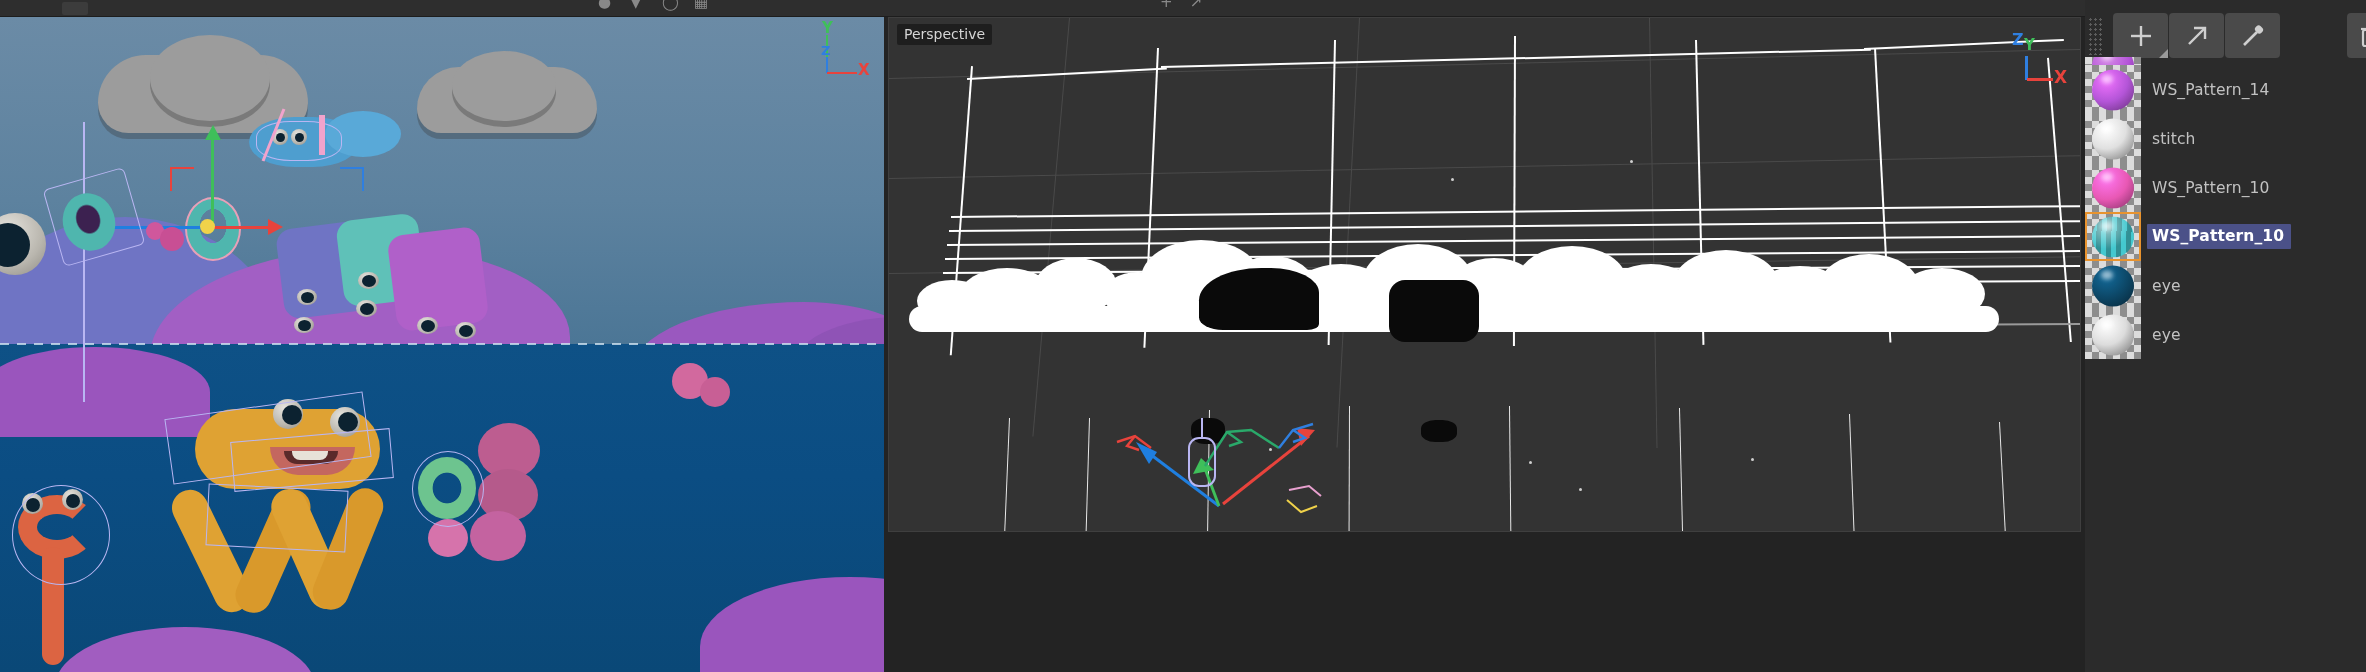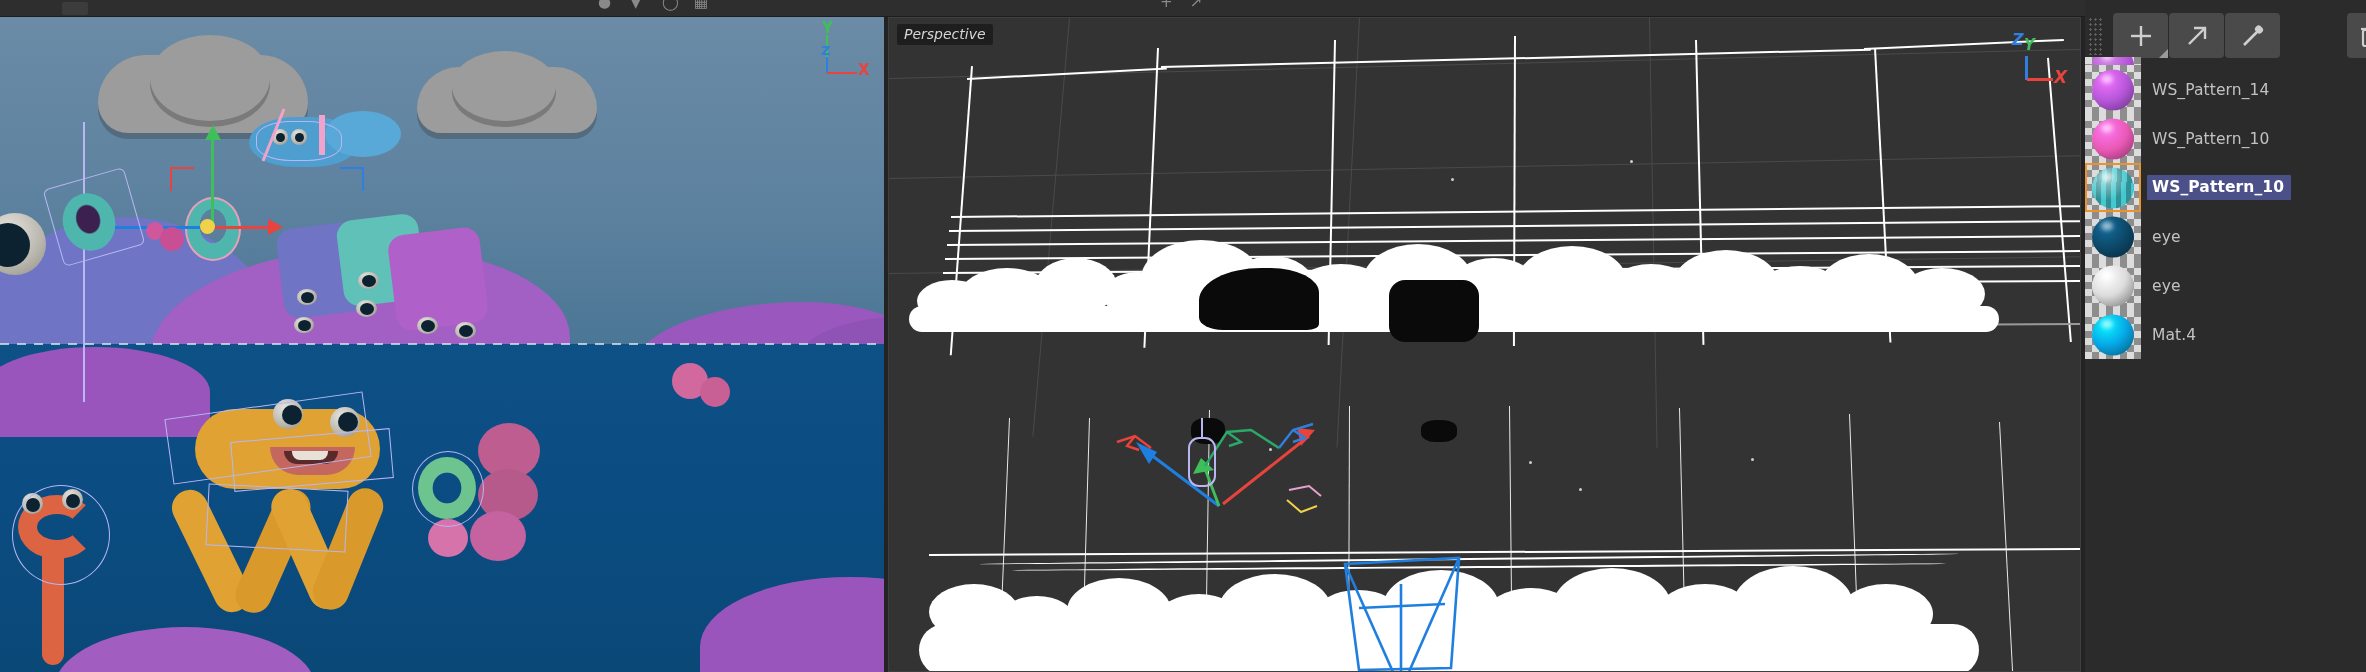--- a/index.html
+++ b/index.html
@@ -30,22 +30,22 @@
   .pupil { position:absolute; border-radius:50%; background:#0c2230; }
 
   .wire { position:absolute; border:1.3px solid #b9b6f2; background:transparent; }
 
   
   .gizmo { position:absolute; width:72px; height:66px; }
   .gz-lbl { position:absolute; font-size:15px; font-weight:600; font-family:"DejaVu Sans", sans-serif; }
   .gz-line { position:absolute; }
 
   
-  .vp-persp { position:absolute; left:888px; top:17px; width:1193px; height:655px;
-    background:#333333; overflow:hidden; border:1px solid #3f3f3f;font-style:italic; }
+  .vp-persp { position:absolute; left:888px; top:17px; width:1193px; height:515px;
+    background:#333333; overflow:hidden; border:1px solid #3f3f3f; }
   .persplabel { position:absolute; left:8px; top:6px; height:21px; padding:0 7px;
     background:rgba(24,24,24,.78); color:#d5d5d5; font-size:14px; line-height:21px; border-radius:2px; }
   .gline { position:absolute; background:#ffffff; transform-origin:0 0; }
   .gline.dim { background:#4a4a4a; }
   .cloudw { position:absolute; background:#ffffff; border-radius:50%; }
   .clip-black { position:absolute; background:#0a0a0a; }
   .dotw { position:absolute; background:#cfcfcf; border-radius:50%; }
 
   .arrowsvg { position:absolute; left:0; top:0; width:1193px; height:655px; pointer-events:none; }
 
@@ -415,20 +415,26 @@
           </div>
         </div>
         <div class="mrow">
           <div class="mthumb">
             <div class="msphere" style="background: radial-gradient(circle at 34% 26%, rgb(243, 115, 255), rgb(180, 85, 216) 52%, rgb(99, 47, 119) 100%), repeating-linear-gradient(118deg, rgb(140, 66, 168) 0px, rgb(140, 66, 168) 9px, rgb(202, 95, 242) 9px, rgb(202, 95, 242) 19px);"></div>
           </div>
           <div class="mname">WS_Pattern_14</div>
         </div>
         <div class="mrow">
           <div class="mthumb">
+            <div class="msphere" style="background: radial-gradient(circle at 34% 26%, rgb(255, 255, 255), rgb(224, 224, 224) 48%, rgb(112, 112, 112) 100%);"></div>
+          </div>
+          <div class="mname">stitch</div>
+        </div>
+        <div class="mrow">
+          <div class="mthumb">
             <div class="msphere" style="background: radial-gradient(circle at 34% 26%, rgb(255, 119, 243), rgb(232, 88, 180) 52%, rgb(128, 48, 99) 100%), repeating-linear-gradient(118deg, rgb(181, 69, 140) 0px, rgb(181, 69, 140) 9px, rgb(255, 99, 202) 9px, rgb(255, 99, 202) 19px);"></div>
           </div>
           <div class="mname">WS_Pattern_10</div>
         </div>
         <div class="mrow sel">
           <div class="mthumb">
             <div class="msphere" style="background: radial-gradient(circle at 34% 24%, rgba(255, 255, 255, 0.55), rgba(255, 255, 255, 0) 55%), repeating-linear-gradient(92deg, rgb(68, 200, 207) 0px, rgb(68, 200, 207) 5px, rgb(49, 144, 149) 5px, rgb(49, 144, 149) 10px);"></div>
           </div>
           <div class="mname">WS_Pattern_10</div>
         </div>
@@ -436,22 +442,16 @@
           <div class="mthumb">
             <div class="msphere" style="background: radial-gradient(circle at 34% 26%, rgb(19, 107, 155), rgb(13, 74, 107) 48%, rgb(7, 37, 54) 100%);"></div>
           </div>
           <div class="mname">eye</div>
         </div>
         <div class="mrow">
           <div class="mthumb">
             <div class="msphere" style="background: radial-gradient(circle at 34% 26%, rgb(255, 255, 255), rgb(220, 220, 220) 48%, rgb(110, 110, 110) 100%);"></div>
           </div>
           <div class="mname">eye</div>
-        </div>
-        <div class="mrow">
-          <div class="mthumb">
-            <div class="msphere" style="background: radial-gradient(circle at 34% 26%, rgb(9, 245, 255), rgb(6, 169, 232) 48%, rgb(3, 85, 116) 100%);"></div>
-          </div>
-          <div class="mname">Mat.4</div>
         </div>
       </div>
   </div>
 </div>
 
 </body></html>

